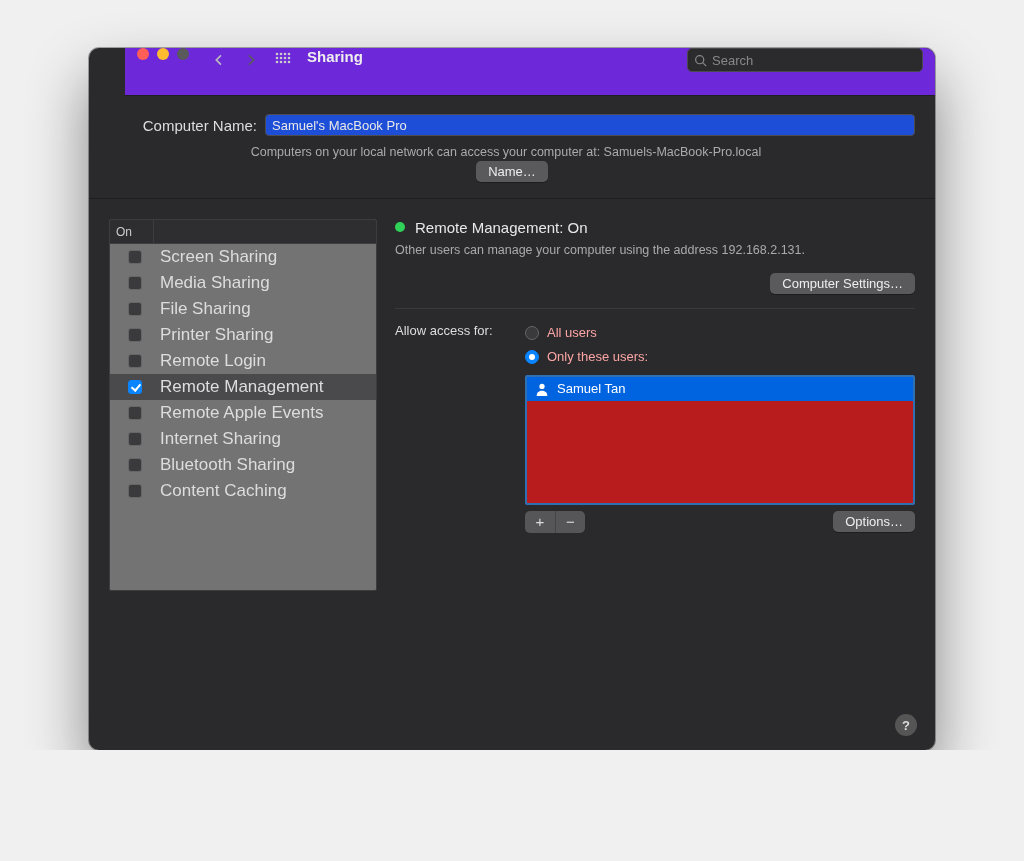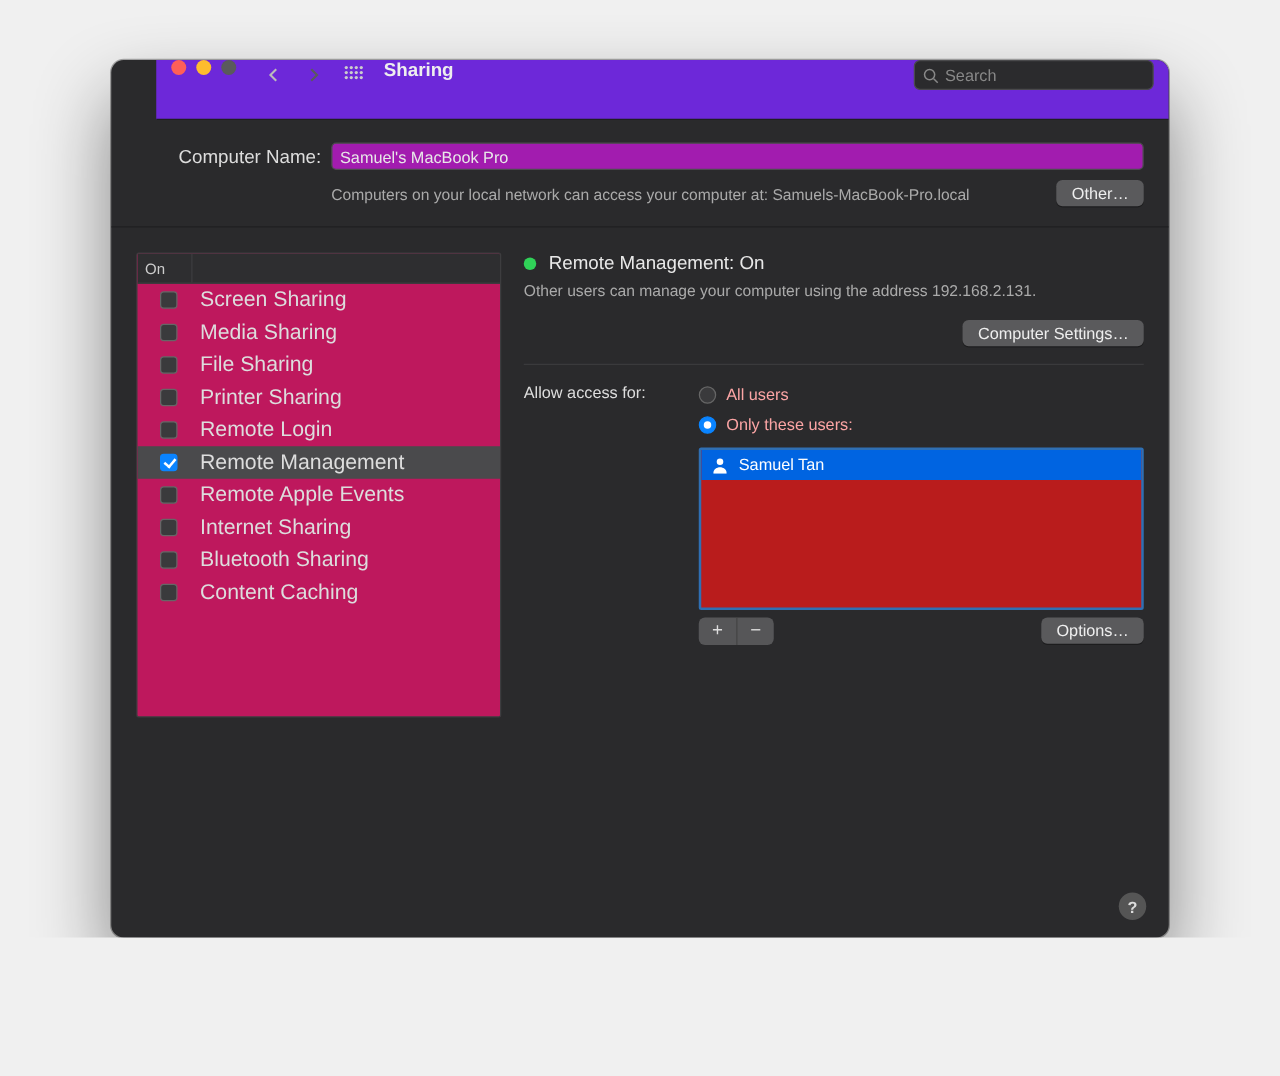--- a/index.html
+++ b/index.html
@@ -46,68 +46,68 @@
   }
   .nav-arrow.disabled { color: #5a5a5c; }
   .grid-icon {
     width: 24px; height: 24px; display:flex; align-items:center; justify-content:center;
     color:#ccc;
   }
   .grid-icon svg { width:16px; height:16px; }
   .title { font-size: 15px; font-weight: 600; color: #eee; margin-left: 4px; }
   .spacer { flex: 1; }
   .searchbox {
-    width: 192px; height: 24px;
+    width: 236px; height: 24px;
     background: #2b2b2d;
     border: 1px solid #4a4a4c;
     border-radius: 5px;
     display: flex; align-items: center;
     padding: 0 6px;
     color: #888;
   }
   .searchbox svg { width:13px; height:13px; margin-right:5px; fill:#888; }
   .searchbox span { font-size: 13px; }
 
   
   .namebar {
     padding: 18px 20px 16px 20px;
     border-bottom: 1px solid #1f1f21;
   }
   .namerow { display:flex; align-items:center; gap:8px; }
   .namelabel { width: 148px; text-align: right; color:#ddd; font-size:15px; }
   .nameinput {
     flex: 1; height: 22px;
-    background: #a21caf;
+    background: #1d4ed8;
     border: 1px solid #4d4d4f;
     border-radius: 4px;
     color: #e8e8e8;
     padding: 0 6px;
     font-size: 13px;
   }
-  .subrow { display:flex; align-items:flex-end; margin-top: 8px; }
+  .subrow { display:flex; align-items:center; margin-top: 8px; flex-direction: column; }
   .subrow .spacer-col { width: 156px; flex-shrink:0; }
   .subtext { color:#aaa; font-size:12.5px; line-height:1.35; flex:1; padding-right:12px; }
   .btn {
     background: #5a5a5c;
     border: none;
     border-radius: 5px;
     color: #eee;
     font-size: 13px;
     padding: 3px 12px;
     cursor: default;
     box-shadow: 0 1px 0 rgba(0,0,0,0.3);
   }
 
   
   .main { flex:1; display:flex; padding: 20px; gap: 18px; position:relative; }
 
   
   .services {
-    width: 292px;
-    background: #be185d;
+    width: 268px;
+    background: #737373;
     border: 1px solid #3d3d3f;
     border-radius: 2px;
     overflow: hidden;
     height: 372px;
   }
   .services-header {
     display:flex; align-items:center; height:24px;
     background: #2e2e30;
     border-bottom: 1px solid #3d3d3f;
     font-size: 12px;
@@ -149,21 +149,21 @@
 
   
   .detail { flex:1; display:flex; flex-direction:column; }
   .status-row { display:flex; align-items:center; gap:10px; }
   .status-dot { width:10px; height:10px; border-radius:50%; background:#30d158; }
   .status-title { font-size:15px; color:#e8e8e8; }
   .status-desc { font-size:12.5px; color:#aaa; margin-top:6px; line-height:1.35; }
   .btn-row-right { display:flex; justify-content:flex-end; margin-top:14px; }
   .sep { height:1px; background:#3a3a3c; margin:14px 0 12px 0; }
 
-  .access-row { display:flex; gap:10px; }
+  .access-row { display:flex; }
   .access-label { width:130px; text-align:left; color:#ddd; font-size:13px; padding-top:2px; }
   .radios { flex:1; }
   .radio-row { display:flex; align-items:center; gap:8px; height:24px; font-size:13px; color:#fca5a5; }
   .radio {
     width:14px; height:14px; border-radius:50%;
     border:1px solid #666; background:#3a3a3c;
     position:relative;
   }
   .radio.checked { border-color:#0a84ff; background:#0a84ff; }
   .radio.checked::after {
@@ -261,21 +261,21 @@
   </div>
 
   <div class="namebar">
     <div class="namerow">
       <div class="namelabel">Computer Name:</div>
       <input class="nameinput" value="Samuel's MacBook Pro" style="">
     </div>
     <div class="subrow">
       <div class="spacer-col"></div>
       <div class="subtext">Computers on your local network can access your computer at: Samuels-MacBook-Pro.local</div>
-      <button class="btn">Other…</button>
+      <button class="btn">Name…</button>
     </div>
   </div>
 
   <div class="main">
 
     <div class="services">
       <div class="services-header">
         <div class="svc-col-on">On</div>
       </div>
       <div id="services-body">

